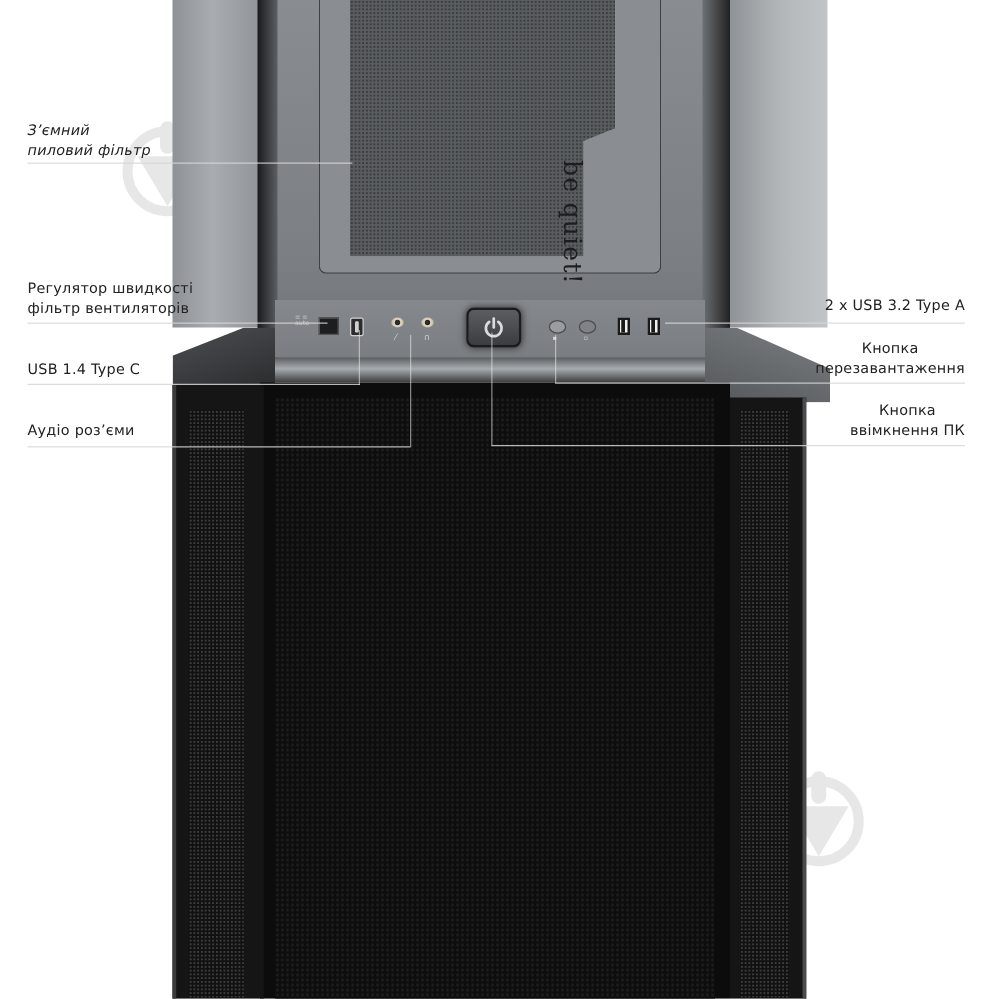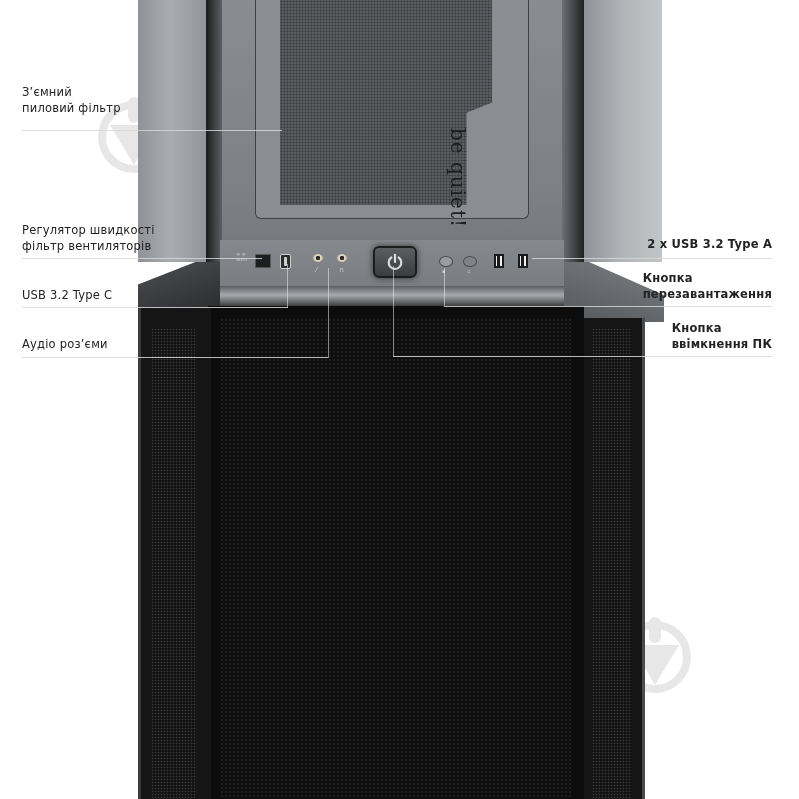--- a/index.html
+++ b/index.html
@@ -119,21 +119,21 @@
 
     
     .line { position: absolute; background: rgba(215,215,215,0.85); }
     .line-dark { position: absolute; background: rgba(235,235,235,0.55); }
 
     
     .label {
       position: absolute; font-size: 11.5px; color: #222;
       line-height: 16px; letter-spacing: 0.2px;
     }
-    .label.right { text-align: left; font-weight: bold; }
+    .label.right { text-align: center; }
   </style>
 </head>
 <body>
 
 <svg class="watermark" style="left:94px; top:95px;" viewBox="0 0 80 80">
   <circle cx="40" cy="42" r="32" fill="none" stroke="#808080" stroke-width="8"></circle>
   <rect x="34" y="2" width="12" height="26" rx="6" fill="#808080"></rect>
   <polygon points="16,30 64,30 40,70" fill="#808080"></polygon>
 </svg>
 <svg class="watermark" style="left:615px; top:615px;" viewBox="0 0 80 80">
@@ -194,30 +194,30 @@
 <div class="line-dark" style="left:287px; top:264px; width:1px; height:44px;"></div>
 <div class="line" style="left:22px; top:357px; width:306px; height:1px;"></div>
 <div class="line-dark" style="left:328px; top:268px; width:1px; height:90px;"></div>
 
 <div class="line" style="left:532px; top:258px; width:240px; height:1px;"></div>
 <div class="line" style="left:444px; top:306px; width:328px; height:1px;"></div>
 <div class="line-dark" style="left:444px; top:268px; width:1px; height:38px;"></div>
 <div class="line" style="left:393px; top:356px; width:379px; height:1px;"></div>
 <div class="line-dark" style="left:393px; top:266px; width:1px; height:90px;"></div>
 
-<div class="label" style="left:22px; top:84px;">
+<div class="label" style="left:22px; top:96px;font-style:italic;">
   <div>З’ємний</div>
   <div>пиловий фільтр</div>
 </div>
 <div class="label" style="left:22px; top:222px;">
   <div>Регулятор швидкості</div>
   <div>фільтр вентиляторів</div>
 </div>
 <div class="label" style="left:22px; top:287px;">
-  <div>USB 3.2 Type C</div>
+  <div>USB 1.4 Type C</div>
 </div>
 <div class="label" style="left:22px; top:336px;">
   <div>Аудіо роз’єми</div>
 </div>
 
 <div class="label right" style="right:27px; top:236px;">
   <div>2 x USB 3.2 Type A</div>
 </div>
 <div class="label right" style="right:27px; top:270px;">
   <div>Кнопка</div>

